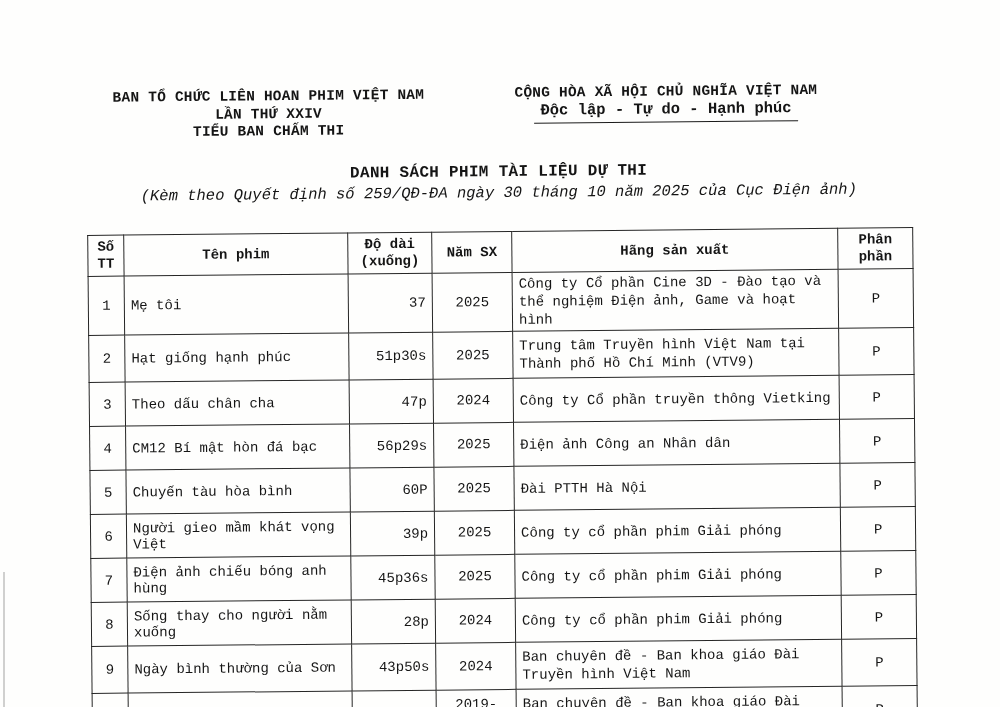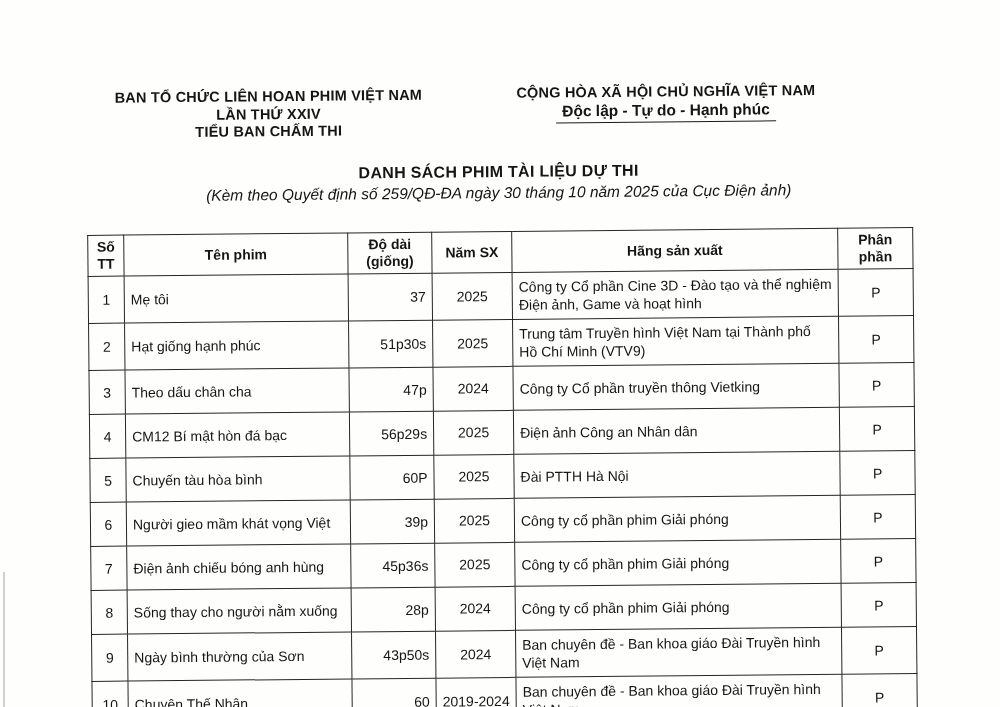--- a/index.html
+++ b/index.html
@@ -6,21 +6,21 @@
     margin: 0;
     padding: 0;
     background: #ffffff;
   }
   .page {
     position: relative;
     width: 1000px;
     height: 707px;
     background: #fefefd;
     overflow: hidden;
-    font-family: Liberation Sans, sans-serif;
+    font-family: Liberation Mono, monospace;
     color: #151515;
   }
   
   .scan-line {
     position: absolute;
     left: 3px;
     top: 572px;
     width: 2px;
     height: 135px;
     background: #a9a9a9;
@@ -151,21 +151,21 @@
           <col class="c-title">
           <col class="c-dur">
           <col class="c-year">
           <col class="c-prod">
           <col class="c-rate">
       </colgroup>
       <thead>
         <tr>
           <th>Số TT</th>
           <th>Tên phim</th>
-          <th>Độ dài (giống)</th>
+          <th>Độ dài (xuống)</th>
           <th>Năm SX</th>
           <th>Hãng sản xuất</th>
           <th>Phân phần</th>
         </tr>
       </thead>
       <tbody>
         <tr class="r-tall">
           <td class="cell-no">1</td>
           <td class="cell-title">Mẹ tôi</td>
           <td class="cell-dur">37</td>

